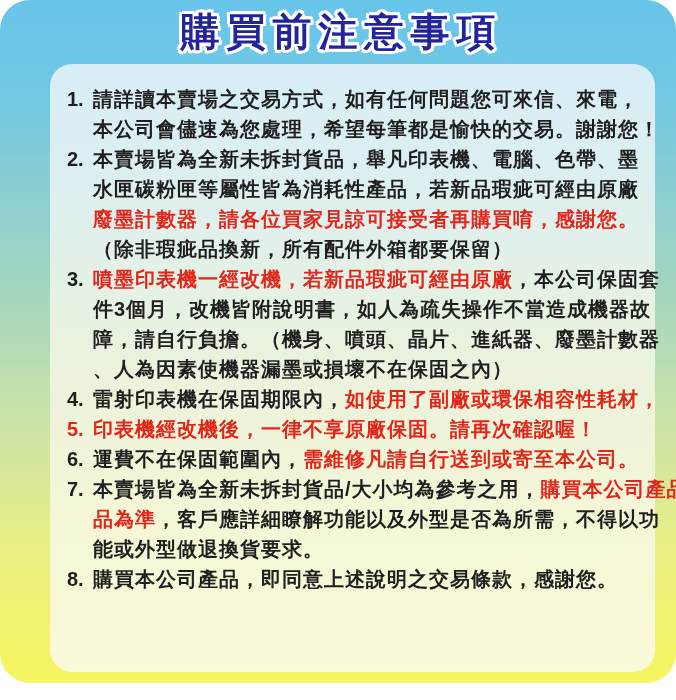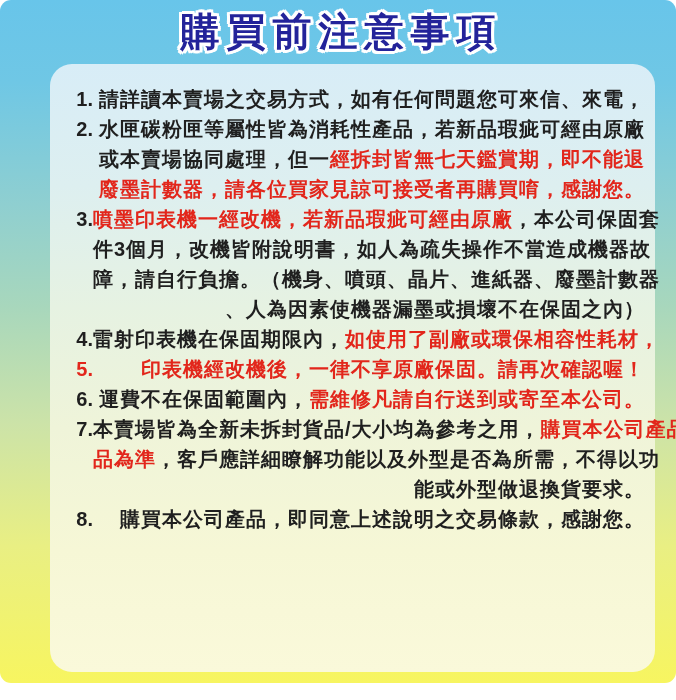--- a/index.html
+++ b/index.html
@@ -14,25 +14,24 @@
   *{margin:0;padding:0;box-sizing:border-box;}
   html,body{width:676px;background:#ffffff;}
   body{
     height:700px;
     font-family:"Liberation Sans", sans-serif;
     overflow:hidden;
   }
   .frame{
     width:676px;
     height:683px;
-    border-radius:11px;
+    border-radius:30px;
     background:linear-gradient(180deg,
       #68c5ea 0%, #6fc7e5 12%, #8fcfd0 30%, #a8d7bc 45%,
       #cce3a8 62%, #e9ef83 80%, var(--frame-bottom) 100%);
-    text-align:right;
   }
   .header{
     height:64px;
     display:flex;
     align-items:center;
     justify-content:center;
   }
   .page-title{
     font-size:39px;
     font-weight:bold;
@@ -88,28 +87,30 @@
 <div class="frame">
   <div class="header">
     <div class="page-title">購買前注意事項</div>
   </div>
   <div class="panel">
     <div class="notice-list">
         <div class="notice-item">
           <span class="item-number num-black">1.</span>
           <div class="item-content">
             <div class="text-line"><span class="seg-black">請詳讀本賣場之交易方式，如有任何問題您可來信、來電，</span></div>
+            <div class="text-line"><span class="seg-black">本公司會儘速為您處理，希望每筆都是愉快的交易。謝謝您！</span></div>
           </div>
         </div>
         <div class="notice-item">
           <span class="item-number num-black">2.</span>
           <div class="item-content">
+            <div class="text-line"><span class="seg-black">本賣場皆為全新未拆封貨品，舉凡印表機、電腦、色帶、墨</span></div>
             <div class="text-line"><span class="seg-black">水匣碳粉匣等屬性皆為消耗性產品，若新品瑕疵可經由原廠</span></div>
-            <div class="text-line"><span class="seg-black">或本賣場協同處理，但一</span><span class="seg-red">經拆封皆無七天鑑賞期，即不能退</span></div>
             <div class="text-line"><span class="seg-red">廢墨計數器，請各位買家見諒可接受者再購買唷，感謝您。</span></div>
+            <div class="text-line"><span class="seg-black">（除非瑕疵品換新，所有配件外箱都要保留）</span></div>
           </div>
         </div>
         <div class="notice-item">
           <span class="item-number num-black">3.</span>
           <div class="item-content">
             <div class="text-line"><span class="seg-red">噴墨印表機一經改機，若新品瑕疵可經由原廠</span><span class="seg-black">，本公司保固套</span></div>
             <div class="text-line"><span class="seg-black">件3個月，改機皆附說明書，如人為疏失操作不當造成機器故</span></div>
             <div class="text-line"><span class="seg-black">障，請自行負擔。（機身、噴頭、晶片、進紙器、廢墨計數器</span></div>
             <div class="text-line"><span class="seg-black">、人為因素使機器漏墨或損壞不在保固之內）</span></div>
           </div>

